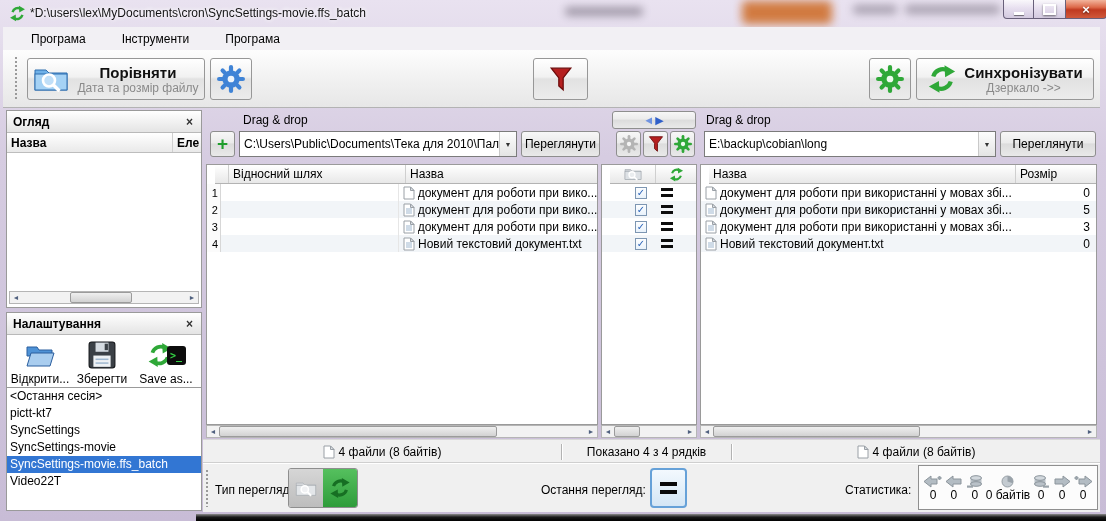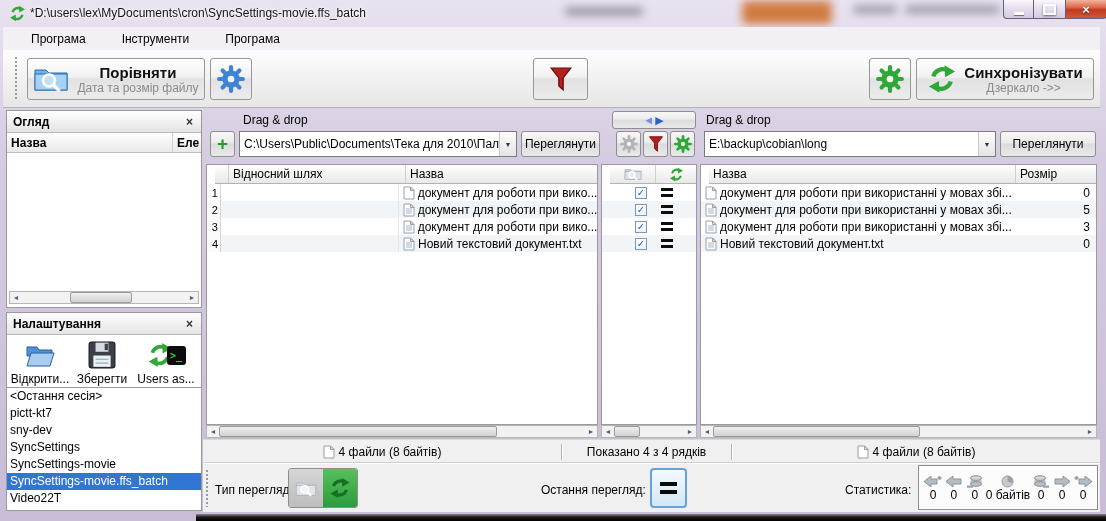--- a/index.html
+++ b/index.html
@@ -234,27 +234,26 @@
       <div class="cfgbtn" style="width:66px;">
         <div style="display:flex;align-items:center;height:30px;">
           <svg width="26" height="26" viewBox="0 0 24 24">
             <path d="M5,10 A8,8 0 0 1 16.5,5.2" fill="none" stroke="#2fa838" stroke-width="3.4"></path>
             <polygon points="14,1 22.5,6 14.5,10.5" fill="#2fa838"></polygon>
             <path d="M19,14 A8,8 0 0 1 7.5,18.8" fill="none" stroke="#2fa838" stroke-width="3.4"></path>
             <polygon points="10,23 1.5,18 9.5,13.5" fill="#2fa838"></polygon>
           </svg>
           <div class="console">&gt;_</div>
         </div>
-        <span class="lbl">Users as...</span>
+        <span class="lbl">Save as...</span>
       </div>
     </div>
     <div class="cfglist" style="top:74px;">
       <div class="cfgitem">&lt;Остання сесія&gt;</div>
       <div class="cfgitem">pictt-kt7</div>
-      <div class="cfgitem">sny-dev</div>
       <div class="cfgitem">SyncSettings</div>
       <div class="cfgitem">SyncSettings-movie</div>
       <div class="cfgitem sel">SyncSettings-movie.ffs_batch</div>
       <div class="cfgitem">Video22T</div>
     </div>
   </div>
 
   <span class="abs draglbl" style="left:243px;top:113px;">Drag &amp; drop</span>
   <div class="abs btn" style="left:210px;top:131px;width:25px;height:26px;">
     <span class="plus">+</span>

